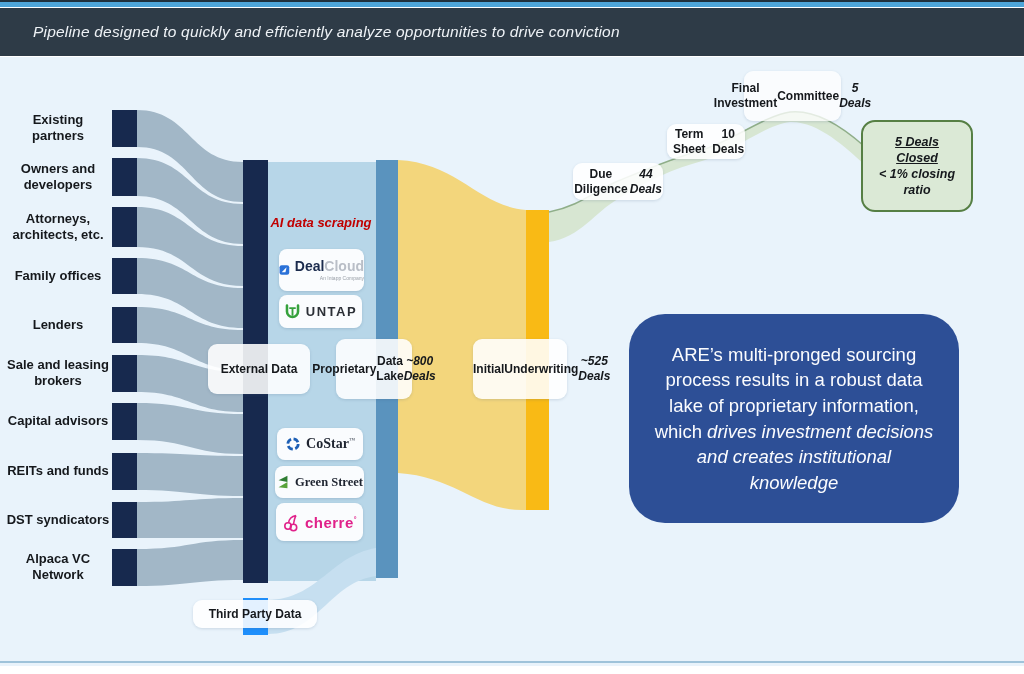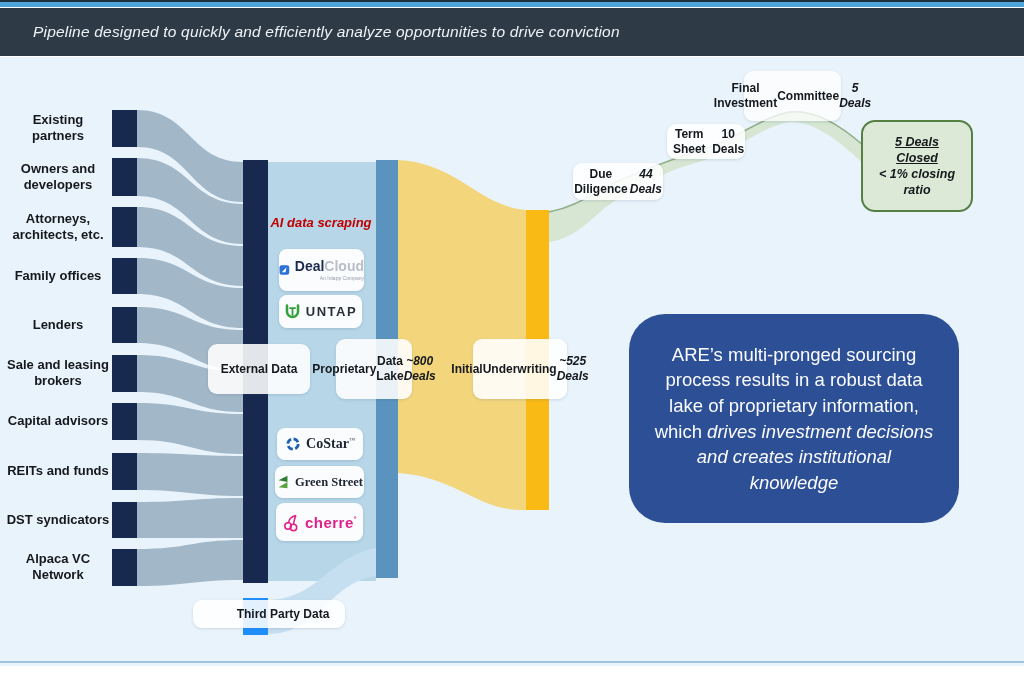--- a/index.html
+++ b/index.html
@@ -168,21 +168,21 @@
   <div class="abs chip" style="left:208px;top:344px;width:102px;height:50px;">
     <div class="b">External Data</div>
   </div>
 
   <div class="abs chip" style="left:336px;top:339px;width:76px;height:60px;">
     <div class="b">Proprietary</div>
     <div class="b">Data Lake</div>
     <div class="d">~800 Deals</div>
   </div>
 
-  <div class="abs chip" style="left:473px;top:339px;width:94px;height:60px;">
+  <div class="abs chip" style="left:473px;top:339px;width:94px;height:60px;justify-content:space-between;">
     <div class="b">Initial</div>
     <div class="b">Underwriting</div>
     <div class="d">~525 Deals</div>
   </div>
 
   <div class="abs chip" style="left:573px;top:163px;width:90px;height:37px;">
     <div class="b">Due Diligence</div>
     <div class="d">44 Deals</div>
   </div>
 
@@ -190,21 +190,21 @@
     <div class="b">Term Sheet</div>
     <div class="dn">10 Deals</div>
   </div>
 
   <div class="abs chip" style="left:744px;top:71px;width:97px;height:50px;background:rgba(255,255,255,0.75);">
     <div class="b">Final Investment</div>
     <div class="b">Committee</div>
     <div class="d">5 Deals</div>
   </div>
 
-  <div class="abs chip" style="left:193px;top:600px;width:124px;height:28px;padding-left:28px;">
+  <div class="abs chip" style="left:193px;top:600px;width:124px;height:28px;">
     <div class="b">Third Party Data</div>
   </div>
 
   <div class="abs" id="green-box">
     <div class="u">5 Deals</div>
     <div class="u">Closed</div>
     <div>&lt; 1% closing</div>
     <div>ratio</div>
   </div>
 

